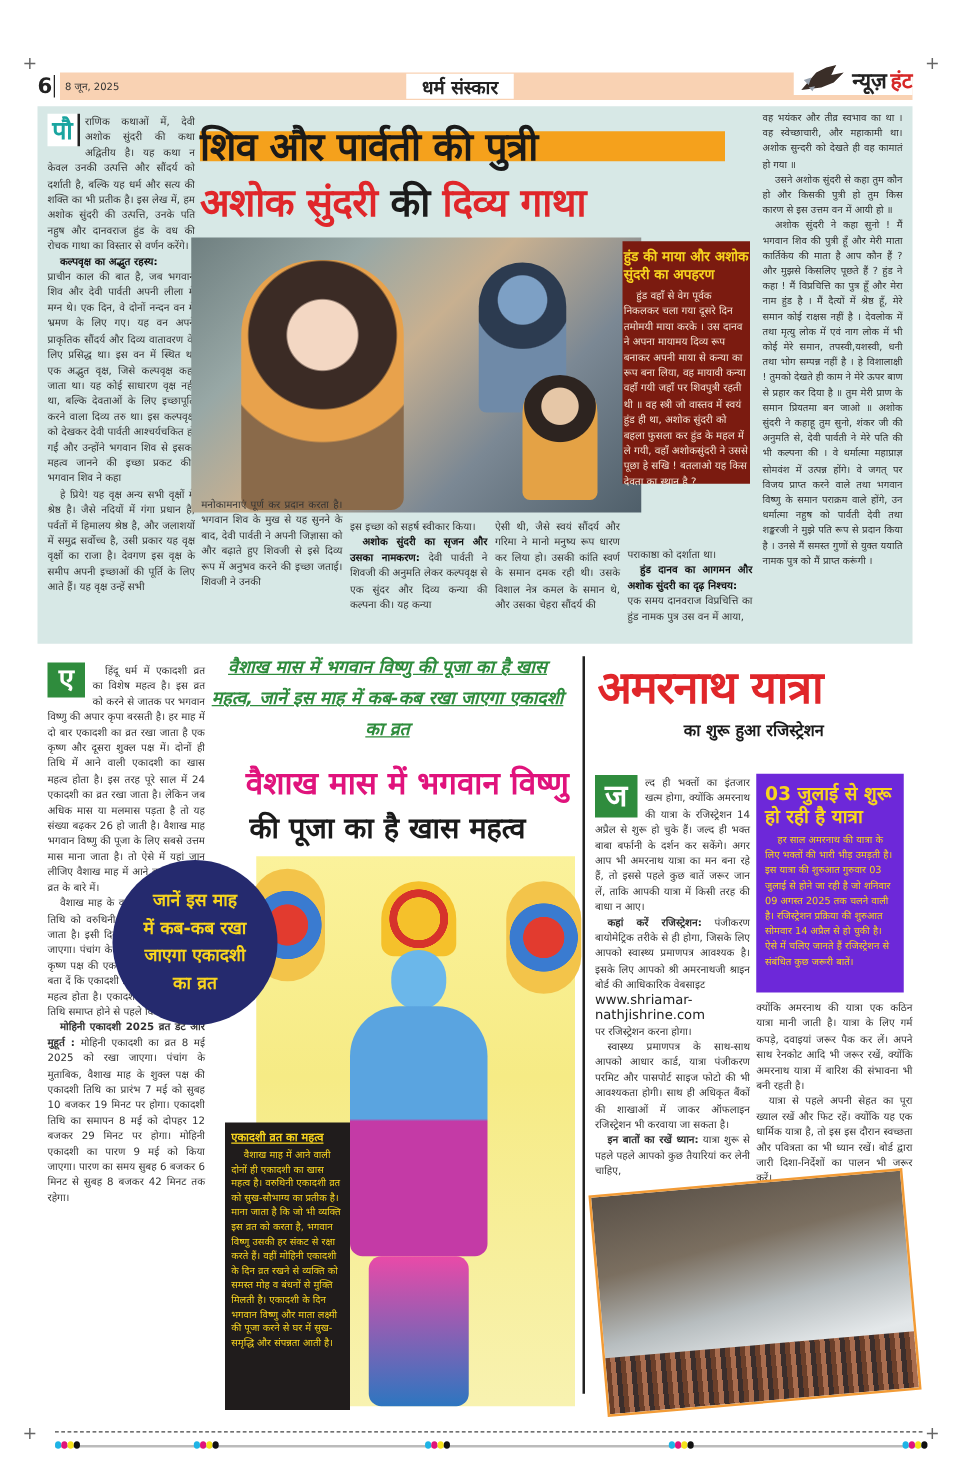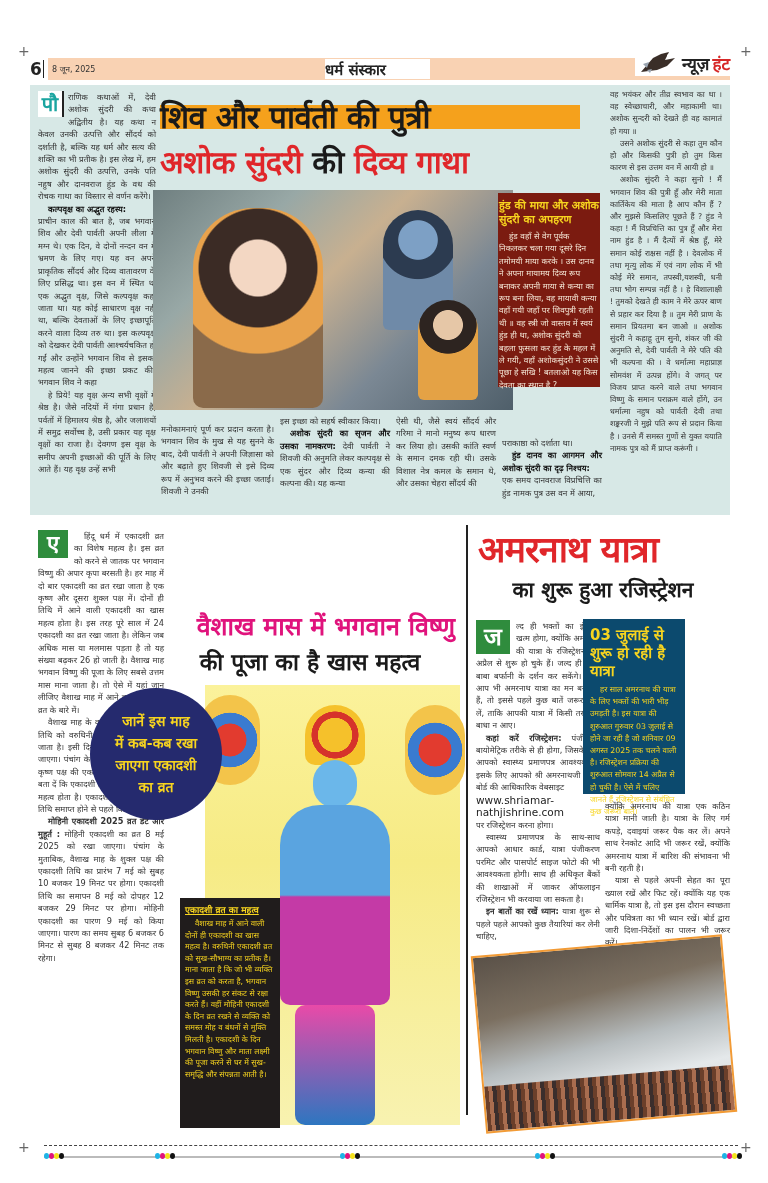--- a/index.html
+++ b/index.html
@@ -2,21 +2,21 @@
 <html><head>
 <meta charset="utf-8">
 <style>
 *{box-sizing:border-box;margin:0;padding:0}
 body{width:768px;height:1183px;background:#fff;position:relative;overflow:hidden;font-family:"DejaVu Sans",sans-serif;color:#222}
 .crop{position:absolute;color:#666;font-size:14px;line-height:14px}
 .header{position:absolute;left:30px;top:58px;width:700px;height:22px;display:flex;align-items:center}
 .pgno{font-size:17px;font-weight:bold;width:14px;border-right:1.5px solid #222;margin-right:4px;line-height:18px}
 .hdr-band{position:absolute;top:0;height:22px;background:#f9d2b3}
 .hdr-date{position:absolute;left:22px;top:5px;font-size:8px;color:#333}
-.hdr-section{position:absolute;left:295px;top:1px;width:105px;font-size:15px;font-weight:bold;background:#fff}
+.hdr-section{position:absolute;left:295px;top:1px;width:86px;text-align:center;font-size:15px;font-weight:bold;background:#fff}
 .brand{position:absolute;right:0;top:-8px;display:flex;align-items:center;gap:3px;background:#fff;padding-left:4px}
 .brand .b1{font-size:17px;font-weight:bold;color:#222}
 .brand .b2{font-size:17px;font-weight:bold;color:#d62828}
 .top-story{position:absolute;left:30px;top:85px;width:700px;height:430px;background:#d7e8e6}
 .col{position:absolute;font-size:8.2px;line-height:12.4px;color:#333;text-align:justify}
 .col p{text-indent:10px}
 .col b{color:#111}
 .dropcap{float:left;width:26px;height:26px;margin:0 4px 0 0;font-size:20px;font-weight:bold;color:#1aa5a0;background:#fff;text-align:center;line-height:26px;border-right:2px solid #222}
 .title1{position:absolute;left:130px;top:10px;width:450px;height:40px}
 .title1 .hl{position:absolute;left:0;top:10px;width:420px;height:24px;background:#f5a11c}
@@ -44,22 +44,22 @@
 .vishnu .legs{position:absolute;left:30px;top:300px;width:80px;height:120px;background:linear-gradient(180deg,#e94aa8,#2d76c0);border-radius:10px}
 .snake1,.snake2{position:absolute;width:60px;height:90px;border-radius:30px;background:radial-gradient(circle,#e23b2f 0 30%,#3a7bd0 31% 50%,#f3c44a 51%)}
 .snake1{left:-5px;top:10px}.snake2{left:200px;top:20px}
 .circle-callout{position:absolute;left:60px;top:168px;width:132px;height:132px;border-radius:50%;background:#252a6e;text-align:center;padding-top:22px}
 .circle-callout span{display:block;font-size:14px;line-height:22px;color:#f7d41f;font-weight:bold}
 .black-box{position:absolute;left:150px;top:378px;width:100px;height:230px;background:#201c1c;padding:5px}
 .black-box h4{font-size:9px;color:#f7d41f;margin-bottom:2px;text-decoration:underline}
 .black-box p{font-size:7.8px;line-height:11.6px;color:#f7d41f;text-indent:10px}
 .vline{position:absolute;left:466px;top:525px;width:1.5px;height:590px;background:#222}
 .amar-title{position:absolute;left:478px;top:524px;width:250px;font-size:36px;font-weight:bold;color:#e0262a;white-space:nowrap;letter-spacing:-1px}
-.amar-sub{position:absolute;left:478px;top:575px;width:250px;text-align:center;font-size:21px;font-weight:bold;color:#1a1a1a;white-space:nowrap}
-.blue-box{position:absolute;left:583px;top:619px;width:102px;height:175px;background:#0c4a6e;padding:7px}
+.amar-sub{position:absolute;left:478px;top:575px;width:250px;text-align:center;font-size:13px;font-weight:bold;color:#1a1a1a;white-space:nowrap}
+.blue-box{position:absolute;left:605px;top:619px;width:118px;height:175px;background:#6d28d9;padding:7px}
 .blue-box h3{font-size:15px;line-height:18px;color:#f7d41f;font-weight:bold;margin-bottom:4px}
 .blue-box p{font-size:7.8px;line-height:12.2px;color:#f7d41f;text-indent:10px}
 .amar-photo{position:absolute;left:478px;top:945px;width:252px;height:178px;background:linear-gradient(170deg,#5a5148 0%,#7b6f60 30%,#b7bdbf 55%,#e4e8ea 75%,#cfd4d6 100%);transform:rotate(-5deg);transform-origin:center;border:2px solid #f29b36;overflow:hidden}
 .amar-photo .crowd{position:absolute;left:0;bottom:0;width:100%;height:45px;background:repeating-linear-gradient(90deg,#6b3f2a 0 4px,#a96d4f 4px 8px,#3b2e2c 8px 12px)}
 .url{font-family:"DejaVu Sans",sans-serif;font-size:10.5px;color:#222}
 .footer-dash{position:absolute;left:44px;top:1145px;width:694px;border-top:1.5px dashed #444}
 .footer-line{position:absolute;left:44px;top:1156px;width:694px;height:2px;background:#bbb}
 .cmyk{position:absolute;top:1153px;display:flex;gap:0}
 .cmyk i{display:block;width:5px;height:6px;border-radius:50%}
 </style>
@@ -110,21 +110,21 @@
     <div class="fig1"></div>
     <div class="fig2"></div>
     <div class="fig3"></div>
   </div>
 
   <div class="sidebar-box">
     <h3>हुंड की माया और अशोक सुंदरी का अपहरण</h3>
     <p>हुंड वहाँ से वेग पूर्वक निकलकर चला गया दूसरे दिन तमोमयी माया करके । उस दानव ने अपना मायामय दिव्य रूप बनाकर अपनी माया से कन्या का रूप बना लिया, वह मायावी कन्या वहाँ गयी जहाँ पर शिवपुत्री रहती थी ॥ वह स्त्री जो वास्तव में स्वयं हुंड ही था, अशोक सुंदरी को बहला फुसला कर हुंड के महल में ले गयी, वहाँ अशोकसुंदरी ने उससे पूछा हे सखि ! बतलाओ यह किस देवता का स्थान है ?</p>
   </div>
 
-  <div class="col" style="left:131px;top:338px;width:113px">
+  <div class="col" style="left:131px;top:312px;width:113px">
     <div>मनोकामनाएं पूर्ण कर प्रदान करता है। भगवान शिव के मुख से यह सुनने के बाद, देवी पार्वती ने अपनी जिज्ञासा को और बढ़ाते हुए शिवजी से इसे दिव्य रूप में अनुभव करने की इच्छा जताई। शिवजी ने उनकी</div>
   </div>
   <div class="col" style="left:250px;top:330px;width:110px">
     <div>इस इच्छा को सहर्ष स्वीकार किया।</div>
     <p><b>अशोक सुंदरी का सृजन और उसका नामकरण:</b> <span>देवी पार्वती ने शिवजी की अनुमति लेकर कल्पवृक्ष से एक सुंदर और दिव्य कन्या की कल्पना की। यह कन्या</span></p>
   </div>
   <div class="col" style="left:366px;top:330px;width:100px">
     <div>ऐसी थी, जैसे स्वयं सौंदर्य और गरिमा ने मानो मनुष्य रूप धारण कर लिया हो। उसकी कांति स्वर्ण के समान दमक रही थी। उसके विशाल नेत्र कमल के समान थे, और उसका चेहरा सौंदर्य की</div>
   </div>
   <div class="col" style="left:472px;top:352px;width:100px">
@@ -140,20 +140,21 @@
 </div>
 
 <div class="middle-section">
   <div class="col2" style="position:absolute;left:8px;top:10px;width:126px">
     <span class="dropcap-green">ए</span>
     <p style="text-indent:10px;width:126px">हिंदू धर्म में एकादशी व्रत का विशेष महत्व है। इस व्रत को करने से जातक पर भगवान विष्णु की अपार कृपा बरसती है। हर माह में दो बार एकादशी का व्रत रखा जाता है एक कृष्ण और दूसरा शुक्ल पक्ष में। दोनों ही तिथि में आने वाली एकादशी का खास महत्व होता है। इस तरह पूरे साल में 24 एकादशी का व्रत रखा जाता है। लेकिन जब अधिक मास या मलमास पड़ता है तो यह संख्या बढ़कर 26 हो जाती है। वैशाख माह भगवान विष्णु की पूजा के लिए सबसे उत्तम मास माना जाता है। तो ऐसे में यहां जान लीजिए वैशाख माह में आने वाली एकादशी व्रत के बारे में।</p>
     <p style="text-indent:10px">वैशाख माह के कृष्ण पक्ष की एकादशी तिथि को वरुथिनी एकादशी का व्रत रखा जाता है। इसी दिन एकादशी का व्रत रखा जाएगा। पंचांग के अनुसार, वैशाख माह के कृष्ण पक्ष की एकादशी तिथि का आरंभ । बता दें कि एकादशी व्रत में पारण का विशेष महत्व होता है। एकादशी का पारण द्वादशी तिथि समाप्त होने से पहले किया जाता है।</p>
     <p style="text-indent:10px"><b>मोहिनी एकादशी 2025 व्रत डेट और मुहूर्त :</b> <span>मोहिनी एकादशी का व्रत 8 मई 2025 को रखा जाएगा। पंचांग के मुताबिक, वैशाख माह के शुक्ल पक्ष की एकादशी तिथि का प्रारंभ 7 मई को सुबह 10 बजकर 19 मिनट पर होगा। एकादशी तिथि का समापन 8 मई को दोपहर 12 बजकर 29 मिनट पर होगा। मोहिनी एकादशी का पारण 9 मई को किया जाएगा। पारण का समय सुबह 6 बजकर 6 मिनट से सुबह 8 बजकर 42 मिनट तक रहेगा।</span></p>
   </div>
 
+  <div class="green-head">वैशाख मास में भगवान विष्णु की पूजा का है खास महत्व, जानें इस माह में कब-कब रखा जाएगा एकादशी का व्रत</div>
   <div class="pink-head">वैशाख मास में भगवान विष्णु</div>
   <div class="blk-head">की पूजा का है खास महत्व</div>
 
   <div class="vishnu-bg">
     <div class="snake1"></div>
     <div class="snake2"></div>
     <div class="vishnu">
       <div class="crown"></div>
       <div class="face"></div>
       <div class="body"></div>

